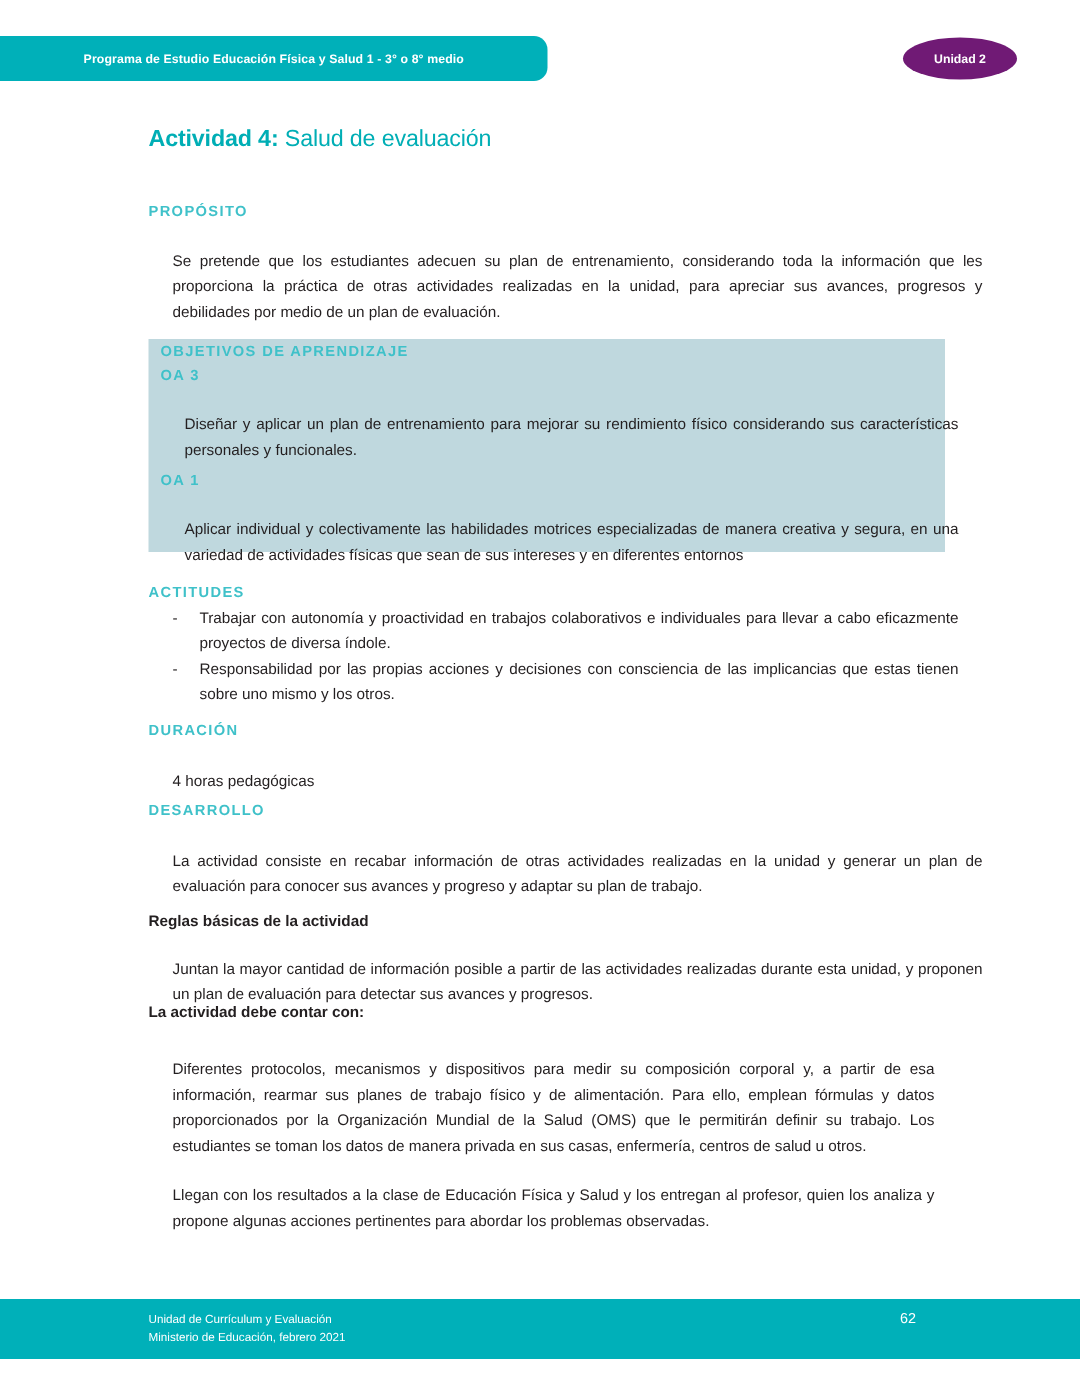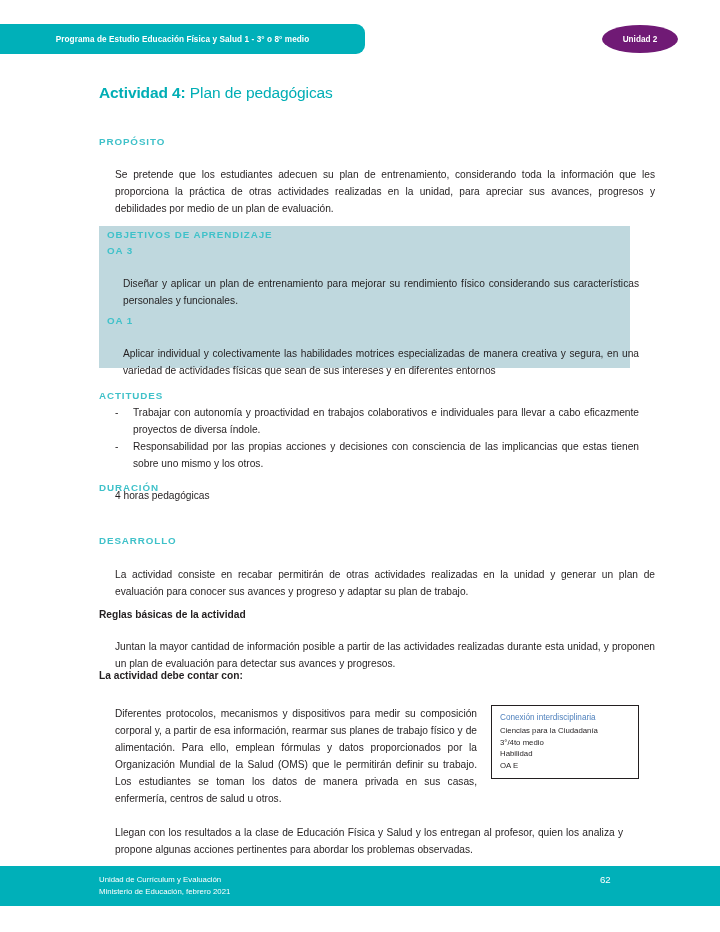--- a/index.html
+++ b/index.html
@@ -134,21 +134,21 @@
   .actitudes-list li .dash {
     position: absolute;
     left: 16px;
     top: 0;
     font-size: 10.2px;
     line-height: 17.1px;
   }
 
   
   .duracion-label { position: absolute; left: 0; top: 483px; }
-  .duracion-text  { position: absolute; left: 0; top: 471px; width: 540px; }
+  .duracion-text  { position: absolute; left: 0; top: 497px; width: 540px; }
 
   
   .desarrollo-label { position: absolute; left: 0; top: 536px; text-align: center; }
   .desarrollo-text  { position: absolute; left: 0; top: 550px; width: 540px; }
 
   .bold-sub {
     font-size: 10.2px;
     font-weight: bold;
     line-height: 17.1px;
     color: #231f20;
@@ -219,21 +219,21 @@
 <div class="header-bar">
   <span class="header-bar-text">Programa de Estudio Educación Física y Salud 1 - 3° o 8° medio</span>
 </div>
 <div class="unit-badge">
   <span class="unit-badge-text">Unidad 2</span>
 </div>
 
 <div class="content">
 
   <div class="activity-title">
-    <b>Actividad 4:</b><span> Plan de pedagógicas</span>
+    <b>Actividad 4:</b><span> Salud de evaluación</span>
   </div>
 
   <div class="section-label proposito-label">PROPÓSITO</div>
   <p class="body-text proposito-text">Se pretende que los estudiantes adecuen su plan de entrenamiento, considerando toda la información que les proporciona la práctica de otras actividades realizadas en la unidad, para apreciar sus avances, progresos y debilidades por medio de un plan de evaluación.</p>
 
   <div class="section-label actitudes-label">ACTITUDES</div>
   <ul class="actitudes-list">
     <li>
       <span class="dash">-</span>
       <span>Trabajar con autonomía y proactividad en trabajos colaborativos e individuales para llevar a cabo eficazmente proyectos de diversa índole.</span>
@@ -241,35 +241,28 @@
     <li>
       <span class="dash">-</span>
       <span>Responsabilidad por las propias acciones y decisiones con consciencia de las implicancias que estas tienen sobre uno mismo y los otros.</span>
     </li>
   </ul>
 
   <div class="section-label duracion-label">DURACIÓN</div>
   <p class="body-text duracion-text">4 horas pedagógicas</p>
 
   <div class="section-label desarrollo-label">DESARROLLO</div>
-  <p class="body-text desarrollo-text">La actividad consiste en recabar permitirán de otras actividades realizadas en la unidad y generar un plan de evaluación para conocer sus avances y progreso y adaptar su plan de trabajo.</p>
+  <p class="body-text desarrollo-text">La actividad consiste en recabar información de otras actividades realizadas en la unidad y generar un plan de evaluación para conocer sus avances y progreso y adaptar su plan de trabajo.</p>
 
   <div class="bold-sub reglas-title">Reglas básicas de la actividad</div>
   <p class="body-text reglas-text">Juntan la mayor cantidad de información posible a partir de las actividades realizadas durante esta unidad, y proponen un plan de evaluación para detectar sus avances y progresos.</p>
 
   <div class="bold-sub contar-title">La actividad debe contar con:</div>
 
   <div class="wrap-block">
-    <div class="side-box">
-      <div class="side-box-title">Conexión interdisciplinaria</div>
-      <div class="side-box-line">Ciencias para la Ciudadanía</div>
-      <div class="side-box-line">3°/4to medio</div>
-      <div class="side-box-line">Habilidad</div>
-      <div class="side-box-line">OA E</div>
-    </div>
     <p class="body-text">Diferentes protocolos, mecanismos y dispositivos para medir su composición corporal y, a partir de esa información, rearmar sus planes de trabajo físico y de alimentación. Para ello, emplean fórmulas y datos proporcionados por la Organización Mundial de la Salud (OMS) que le permitirán definir su trabajo. Los estudiantes se toman los datos de manera privada en sus casas, enfermería, centros de salud u otros.</p>
     <p class="body-text">Llegan con los resultados a la clase de Educación Física y Salud y los entregan al profesor, quien los analiza y propone algunas acciones pertinentes para abordar los problemas observadas.</p>
   </div>
 
 </div>
 
 <div class="oa-box">
   <div class="section-label oa-heading">OBJETIVOS DE APRENDIZAJE</div>
   <div class="section-label oa3-label">OA 3</div>
   <p class="body-text oa3-text">Diseñar y aplicar un plan de entrenamiento para mejorar su rendimiento físico considerando sus características personales y funcionales.</p>

